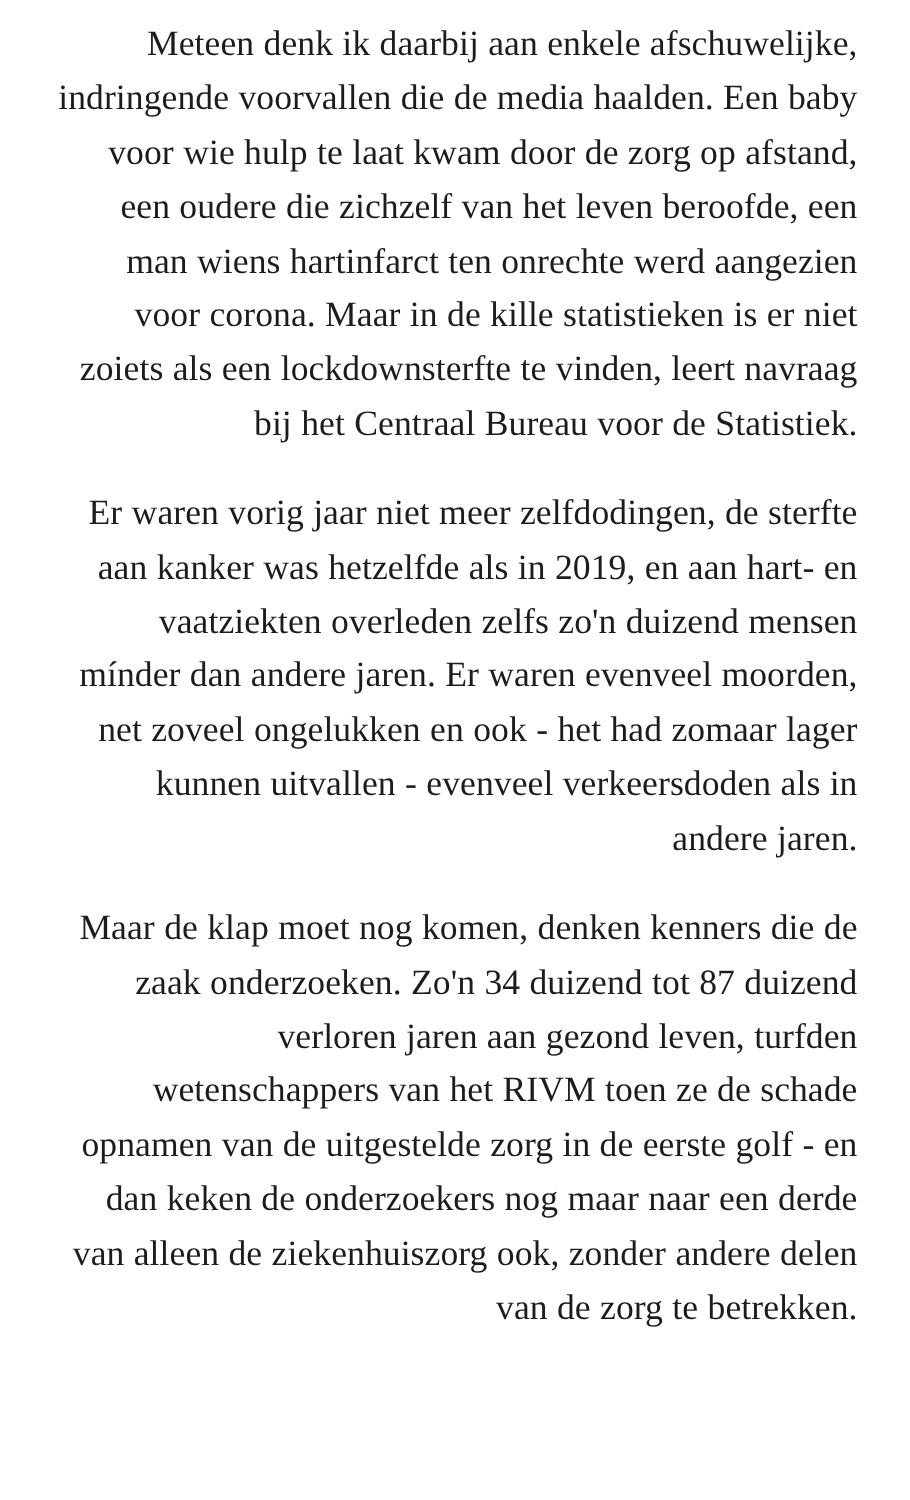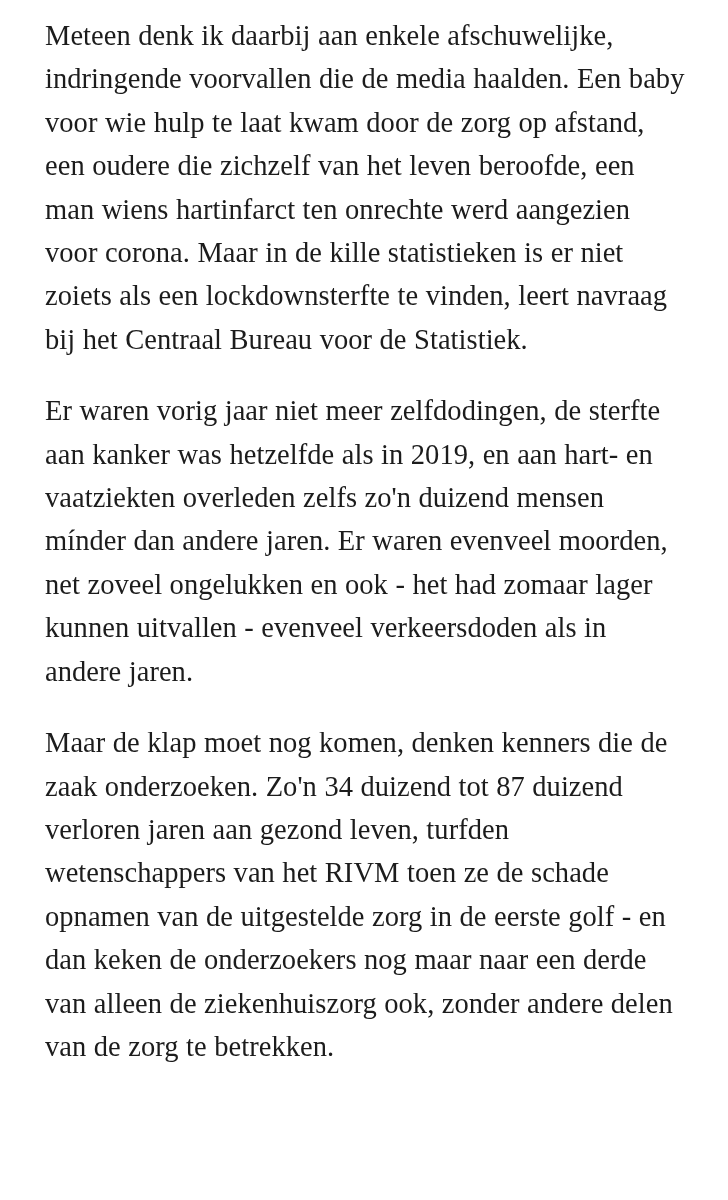--- a/index.html
+++ b/index.html
@@ -22,21 +22,21 @@
     padding: 14px 42px 0 45px;
     background: #ffffff;
   }
 
   .paragraph {
     margin: 0 0 28px 0;
     font-size: 28.5px;
     line-height: 43.4px;
     letter-spacing: 0.05px;
     word-spacing: 0.3px;
-    text-align: left;
+    text-align: right;
     text-rendering: optimizeLegibility;
     -webkit-font-smoothing: antialiased;
     color: #1c1c1c;
     hyphens: none;
     -webkit-hyphens: none;
   }
 
   .paragraph:last-child {
     margin-bottom: 0;
   }

